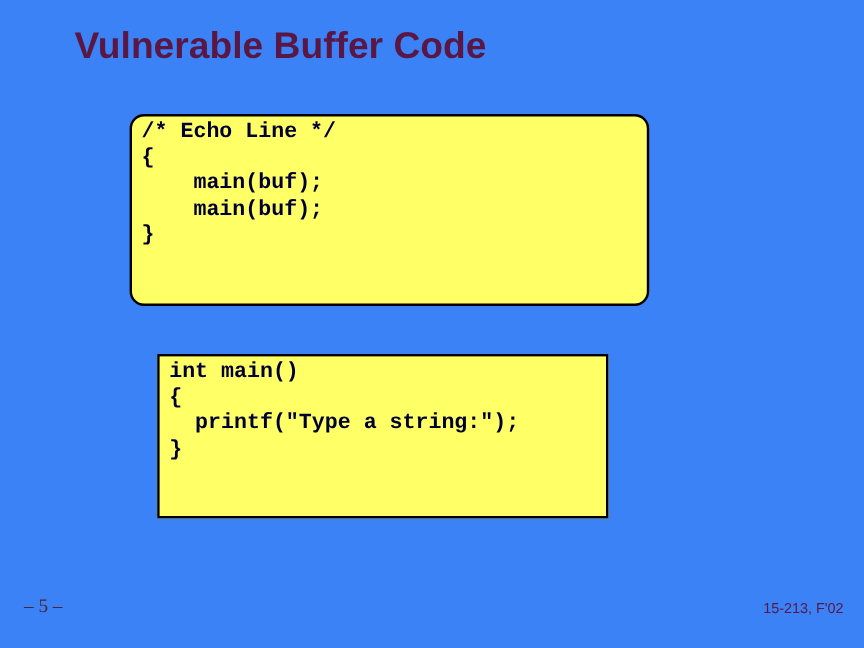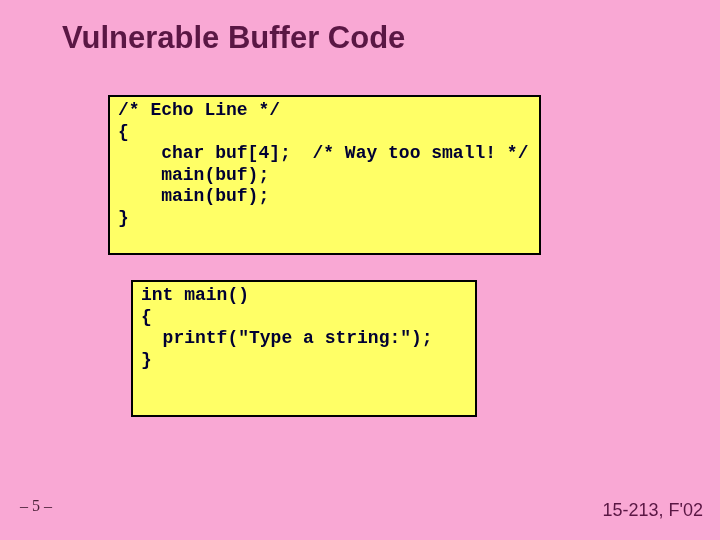--- a/index.html
+++ b/index.html
@@ -4,21 +4,21 @@
 <style>
   html, body {
     margin: 0;
     padding: 0;
     background: #ffffff;
   }
   .slide {
     position: relative;
     width: 720px;
     height: 540px;
-    background: #f9a8d4;
+    background: #3b82f6;
     overflow: hidden;
     font-family: "Liberation Sans", sans-serif;
   }
   .slide-title {
     position: absolute;
     left: 62px;
     top: 20px;
     font-family: "Liberation Sans", sans-serif;
     font-size: 31px;
     font-weight: bold;
@@ -31,25 +31,26 @@
     background: #ffff66;
     border: 2px solid #000000;
     box-sizing: border-box;
     padding: 3px 0 0 8px;
   }
   .code-box-echo {
     left: 108px;
     top: 95px;
     width: 433px;
     height: 160px;
+    border-radius: 12px;
   }
   .code-box-main {
     left: 131px;
-    top: 280px;
-    width: 346px;
+    top: 295px;
+    width: 376px;
     height: 137px;
   }
   .code-line {
     font-family: "Liberation Mono", "DejaVu Sans Mono", monospace;
     font-size: 18px;
     font-weight: bold;
     color: #000033;
     line-height: 21.5px;
     white-space: pre;
   }
@@ -60,36 +61,35 @@
     font-family: "Liberation Serif", serif;
     font-size: 16px;
     color: #4a2038;
     white-space: nowrap;
   }
   .footer-right {
     position: absolute;
     right: 17px;
     top: 500px;
     font-family: "Liberation Sans", sans-serif;
-    font-size: 18px;
+    font-size: 12px;
     color: #5a1744;
     white-space: nowrap;
   }
 </style>
 </head>
 <body>
 
 <div class="slide">
 
   <div class="slide-title">Vulnerable Buffer Code</div>
 
   <div class="code-box code-box-echo">
     <div class="code-line">/* Echo Line */</div>
     <div class="code-line">{</div>
-    <div class="code-line">    char buf[4];  /* Way too small! */</div>
     <div class="code-line">    main(buf);</div>
     <div class="code-line">    main(buf);</div>
     <div class="code-line">}</div>
   </div>
 
   <div class="code-box code-box-main">
     <div class="code-line">int main()</div>
     <div class="code-line">{</div>
     <div class="code-line">  printf("Type a string:");</div>
     <div class="code-line">}</div>

